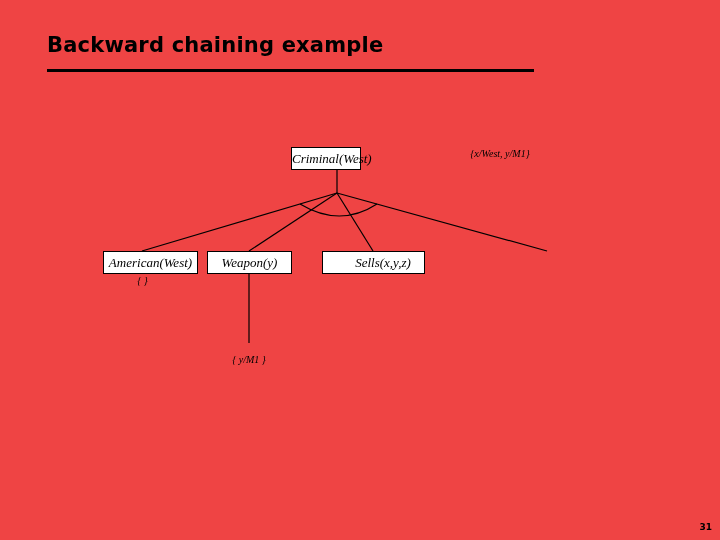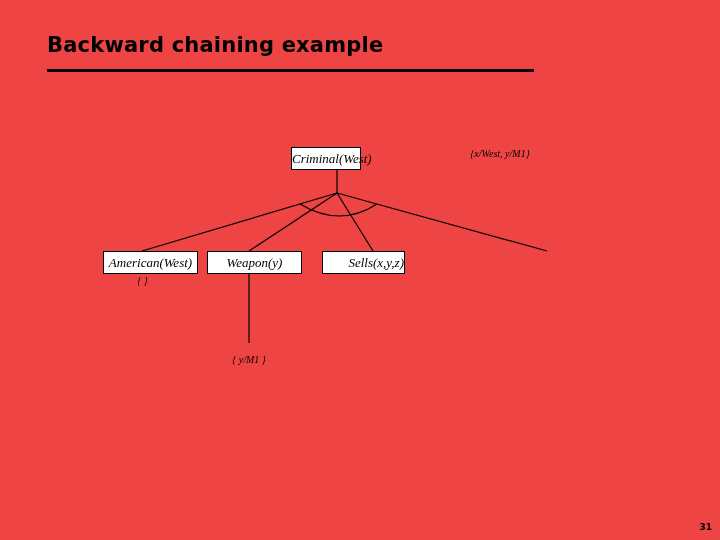--- a/index.html
+++ b/index.html
@@ -113,23 +113,23 @@
     </svg>
 
     <div class="node" style="left:291px; top:147px; width:70px;">Criminal(West)</div>
 
     <div class="binding" style="left:440px; top:148px; width:120px;">{x/West, y/M1}</div>
 
     <div class="node" style="left:95px; top:251px; width:95px;margin-left:8px;">American(West)</div>
 
     <div class="binding" style="left:95px; top:275px; width:95px;">{ }</div>
 
-    <div class="node" style="left:207px; top:251px; width:95px;">Weapon(y)</div>
+    <div class="node" style="left:207px; top:251px; width:85px;">Weapon(y)</div>
 
-    <div class="node" style="left:322px; top:251px; width:83px; text-align:right; padding-left:19px;">Sells(x,y,z)</div>
+    <div class="node" style="left:322px; top:251px; width:103px; text-align:center; padding-left:19px;">Sells(x,y,z)</div>
 
 
 
     <div class="binding" style="left:204px; top:354px; width:90px;">{ y/M1 }</div>
 
   </div>
 
   <div id="page-number">31</div>
 
 </div>

